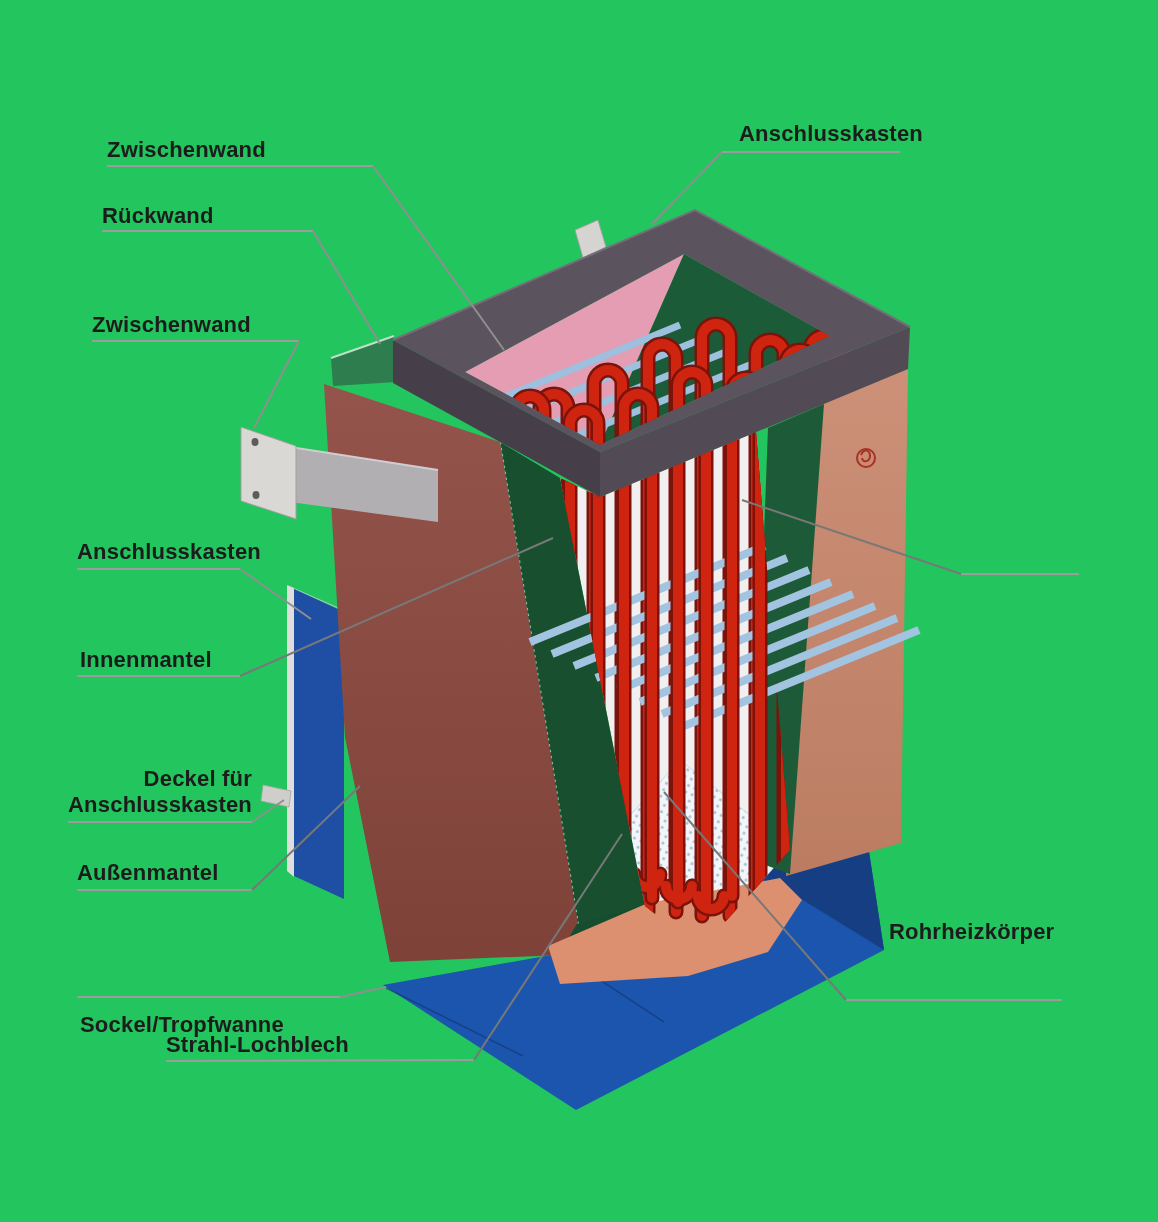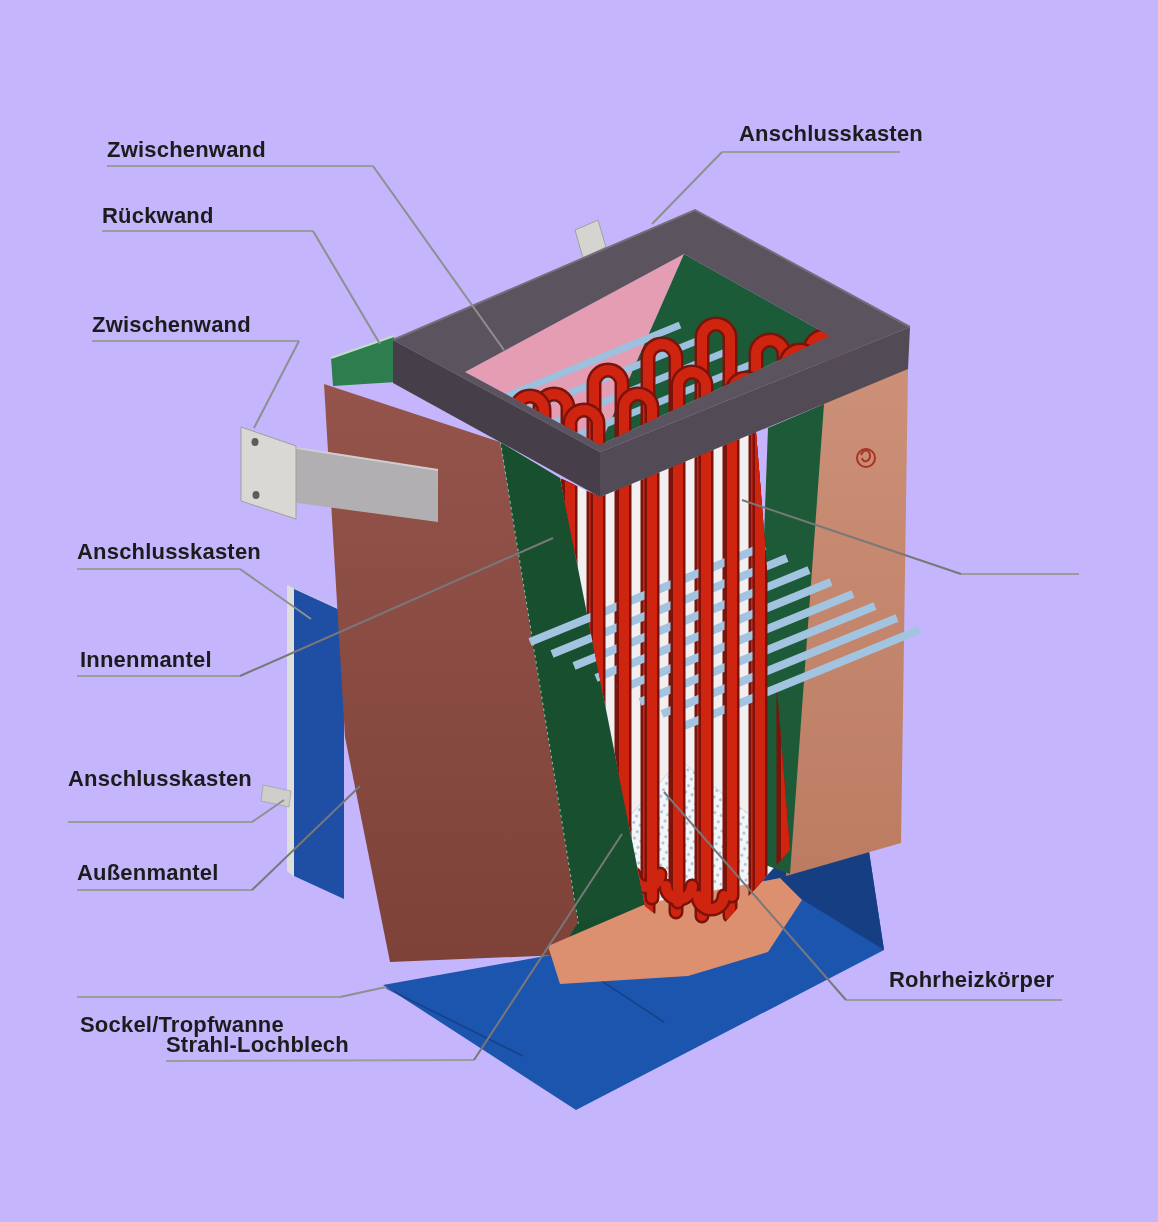--- a/index.html
+++ b/index.html
@@ -1,16 +1,16 @@
 <!DOCTYPE html>
 <html><head>
 <meta charset="utf-8">
 <style>
   html,body{margin:0;padding:0;background:#ffffff;}
-  #canvas{position:relative;width:1158px;height:1222px;background:#c4b5fd;overflow:hidden;
+  #canvas{position:relative;width:1158px;height:1222px;background:#22c55e;overflow:hidden;
           font-family:"Liberation Sans",sans-serif;}
   #scene{position:absolute;left:0;top:0;}
   .lbl{position:absolute;font:700 22px/26px "Liberation Sans",sans-serif;color:#1c1c1c;
        letter-spacing:.2px;white-space:nowrap;}
   .lbl.right{text-align:right;}
   .lbl.small{font-size:21px;line-height:23.5px;}
 </style>
 </head>
 <body>
 
@@ -191,27 +191,28 @@
 
 <div class="lbl" style="left:102px;top:203px">Rückwand</div>
 
 <div class="lbl" style="left:92px;top:312px">Zwischenwand</div>
 
 <div class="lbl" style="left:77px;top:539px">Anschlusskasten</div>
 
 <div class="lbl" style="left:80px;top:647px">Innenmantel</div>
 
 <div class="lbl right" style="left:28px;width:224px;top:766px">
+  <div>Deckel für</div>
   <div>Anschlusskasten</div>
 </div>
 
 <div class="lbl" style="left:77px;top:860px">Außenmantel</div>
 
 <div class="lbl" style="left:80px;top:1012px">Sockel/Tropfwanne</div>
 
 <div class="lbl" style="left:166px;top:1032px">Strahl-Lochblech</div>
 
 <div class="lbl" style="left:739px;top:121px">Anschlusskasten</div>
 
-<div class="lbl" style="left:889px;top:967px">Rohrheizkörper</div>
+<div class="lbl" style="left:889px;top:919px">Rohrheizkörper</div>
 
 
 </div>
 
 </body></html>

